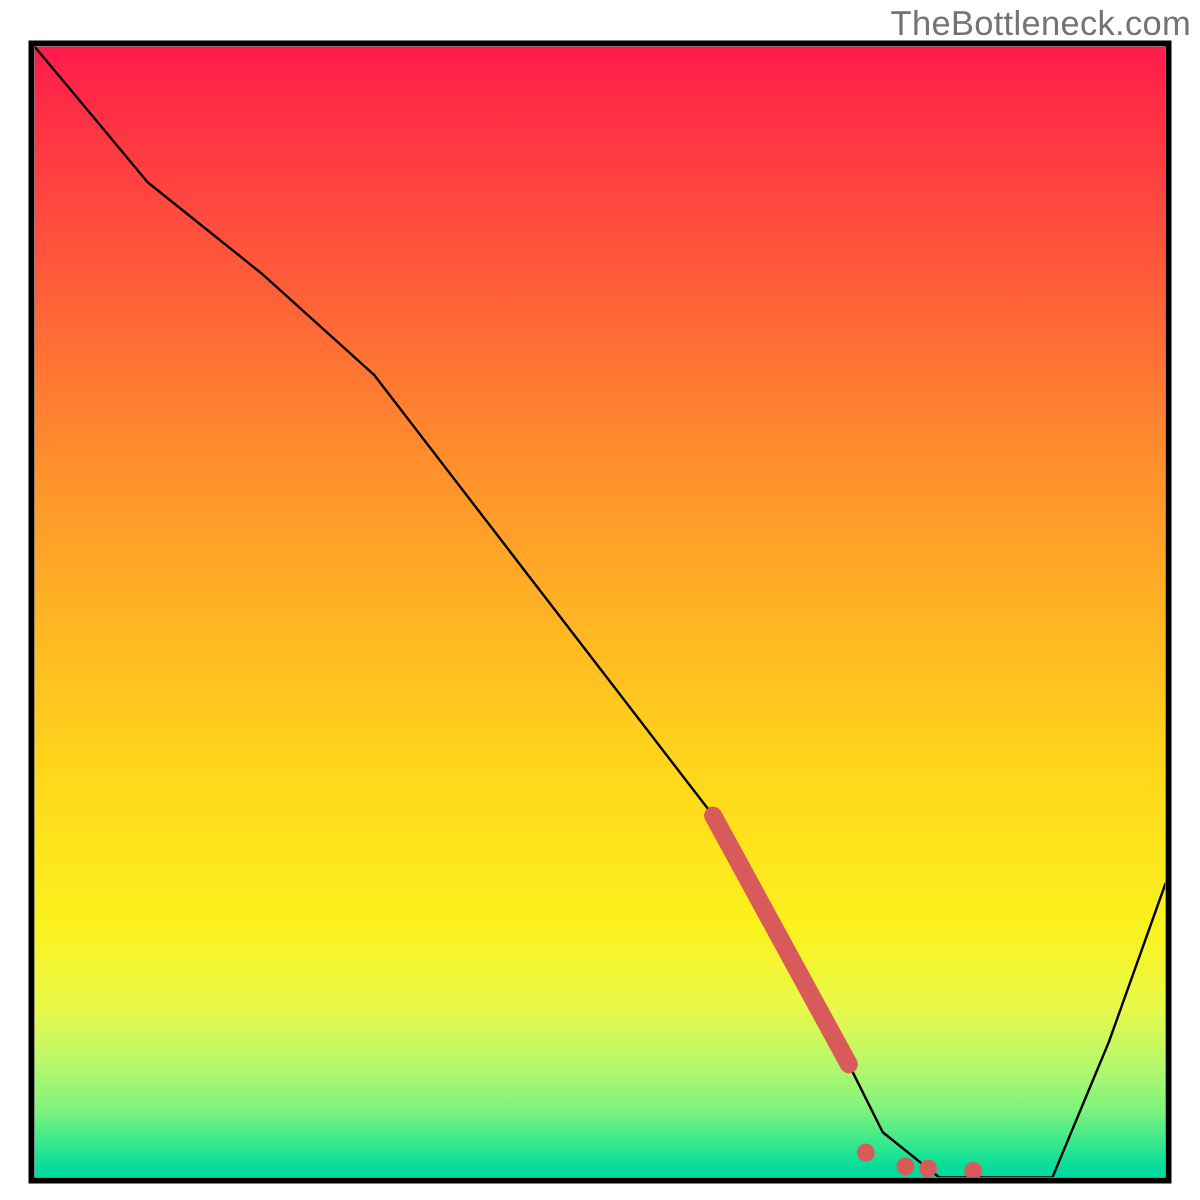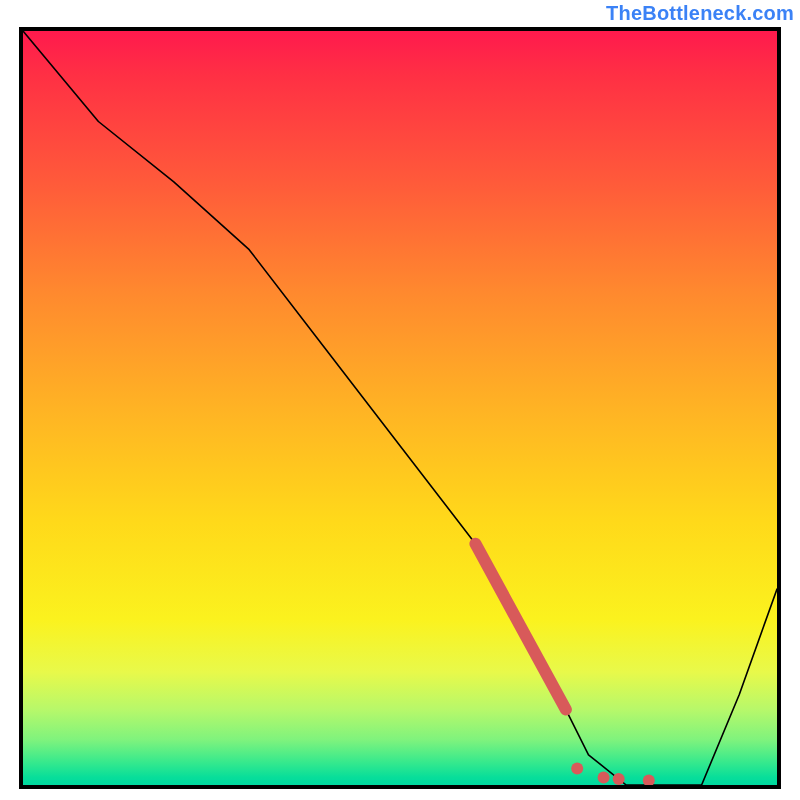--- a/index.html
+++ b/index.html
@@ -13,23 +13,23 @@
   }
   .canvas {
     position: relative;
     width: 800px;
     height: 800px;
   }
   .watermark {
     position: absolute;
     top: 2px;
     right: 6px;
-    font-size: 20px;
-    font-weight: bold;
-    color: #3b82f6;
+    font-size: 23px;
+    font-weight: normal;
+    color: #737373;
     letter-spacing: 0.2px;
     z-index: 5;
   }
   .plot-outer {
     position: absolute;
     left: 19px;
     top: 27px;
     width: 762px;
     height: 762px;
     border: 4px solid #000;

